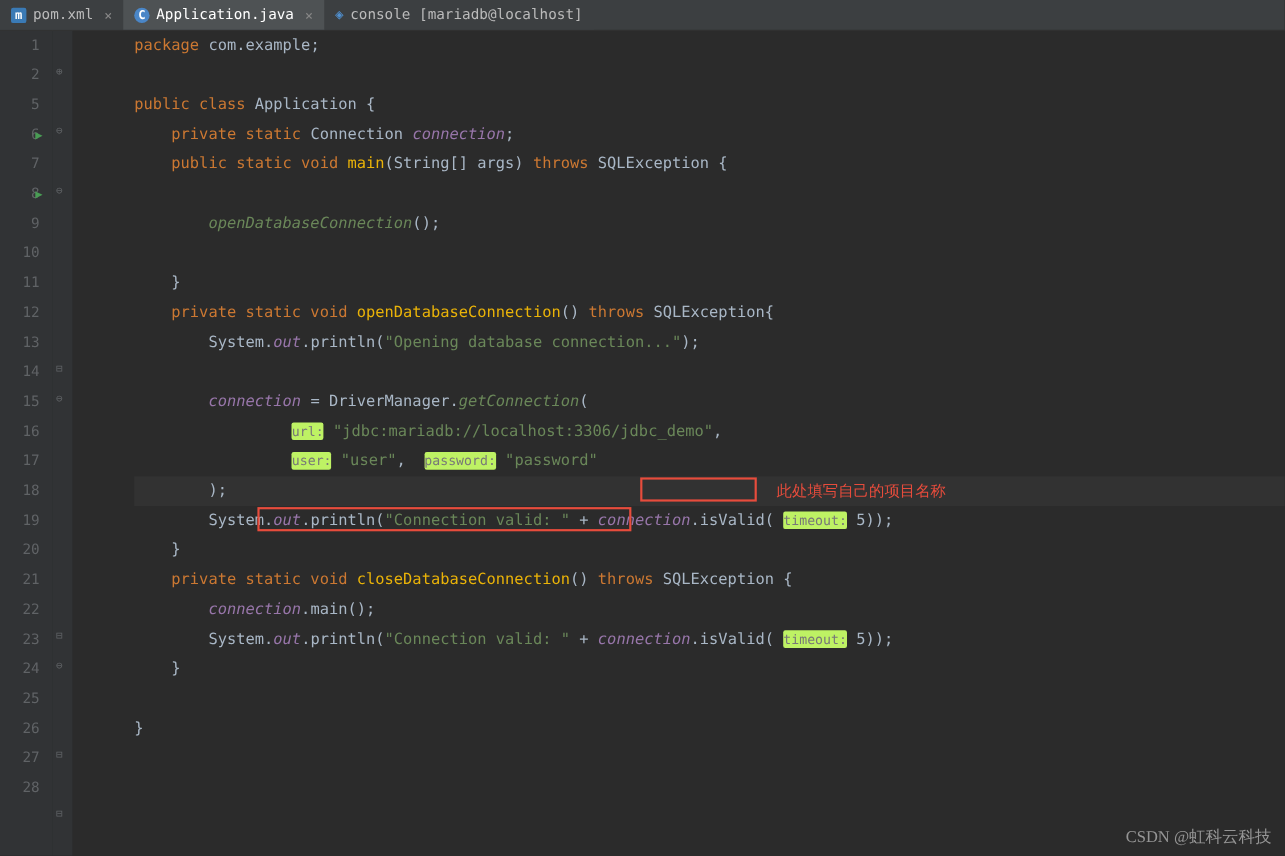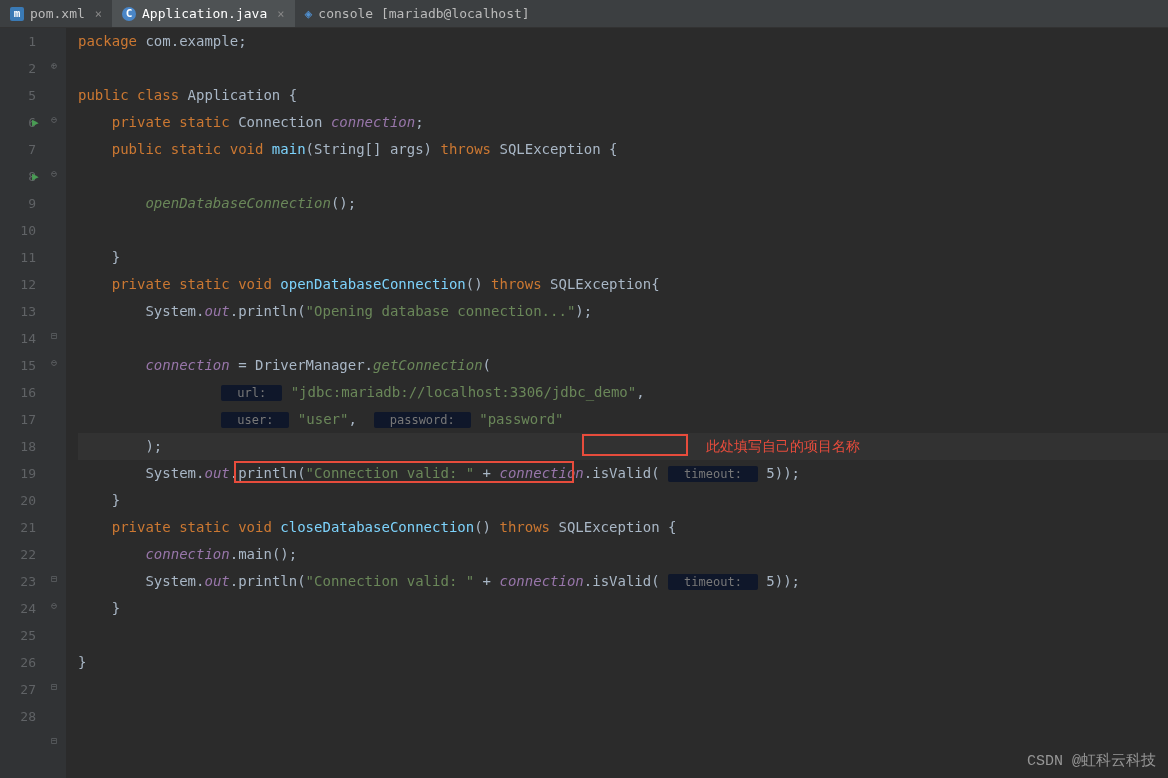--- a/index.html
+++ b/index.html
@@ -90,49 +90,50 @@
       flex: 1;
       background: #2b2b2b;
       padding-left: 12px;
       position: relative;
     }
     .code-line {
       height: 27px;
       line-height: 27px;
       white-space: pre;
       position: relative;
+      margin-left: 44px;
     }
     .code-line.current {
       background: #323232;
     }
     .kw { color: #cc7832; }
     .str { color: #6a8759; }
     .str-i { color: #6a8759; font-style: italic; }
     .field-i { color: #9876aa; font-style: italic; }
-    .method-dec { color: #7dd3fc; }
-    .hint { color: #787878; background: #0f172a; padding: 1px 16px; border-radius: 2px; font-size: 12px; }
+    .method-dec { color: #eab308; }
+    .hint { color: #787878; background: #bef264; padding: 1px 0; border-radius: 2px; font-size: 12px; }
     .folded { background: #3b514d; color: #808080; padding: 0 6px; border-radius: 3px; }
     .annotation-box {
       position: absolute;
       border: 2px solid #e74c3c;
       pointer-events: none;
     }
     .annotation-text {
       position: absolute;
       color: #e74c3c;
       font-family: sans-serif;
       font-size: 14px;
       white-space: nowrap;
     }
     .watermark {
       position: absolute;
       bottom: 8px;
       right: 12px;
       color: rgba(220,220,220,0.6);
-      font-family: Liberation Mono, monospace;
+      font-family: Liberation Serif, serif;
       font-size: 15px;
     }
   </style>
 </head>
 <body>
 
 <div class="tabs">
   <div class="tab">
     <span class="icon-box icon-m">m</span>
     <span>pom.xml</span>

